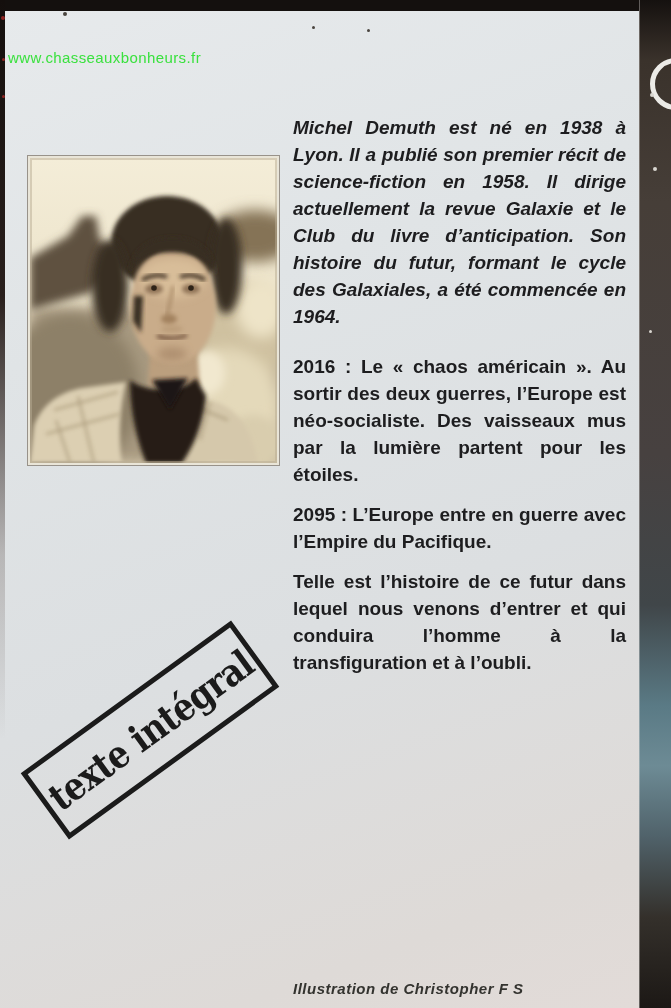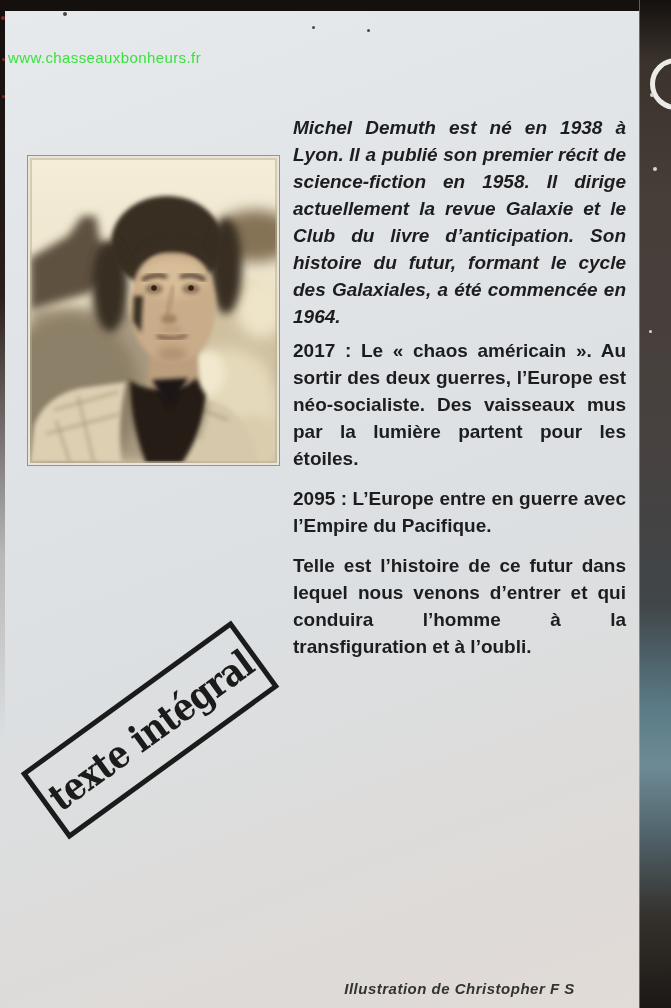--- a/index.html
+++ b/index.html
@@ -65,25 +65,25 @@
   }
   .stamp span { display:inline-block; font-size:38px; letter-spacing:-1px; transform:scaleX(.88); }
 
   
   .text-col { position:absolute; left:293px; top:114px; width:333px; }
   .text-col p {
     margin:0 0 13px 0;
     font-size:19px; line-height:27px; font-weight:bold; color:#1d1d1f;
     text-align:justify; hyphens:auto; -webkit-hyphens:auto;
   }
-  .text-col p.bio { font-style:italic; margin-bottom:7px; }
+  .text-col p.bio { font-style:italic; margin-bottom:23px; }
 
   .credit {
     position:absolute; left:293px; top:980px; width:333px;
-    text-align:center; font-size:15px; font-style:italic; font-weight:bold;
+    text-align:left; font-size:15px; font-style:italic; font-weight:bold;
     color:#33332f; letter-spacing:.5px;
   }
 </style>
 </head>
 <body>
 
 <div class="page">
 
   <div class="cover"></div>
   <div class="top-bar"></div>
@@ -165,20 +165,20 @@
       <rect x="1" y="1" width="245" height="303" fill="none" stroke="#b8ac94" stroke-width="2" opacity="0.5"></rect>
     </svg>
   </div>
 
   <div class="stamp">
     <span>texte intégral</span>
   </div>
 
   <div class="text-col">
     <p class="bio">Michel Demuth est né en 1938 à Lyon. Il a publié son premier récit de science-fiction en 1958. Il dirige actuellement la revue Galaxie et le Club du livre d’anticipation. Son histoire du futur, formant le cycle des Galaxiales, a été commencée en 1964.</p>
-    <p>2017 : Le « chaos américain ». Au sortir des deux guerres, l’Europe est néo-socialiste. Des vaisseaux mus par la lumière partent pour les étoiles.</p>
+    <p>2016 : Le « chaos américain ». Au sortir des deux guerres, l’Europe est néo-socialiste. Des vaisseaux mus par la lumière partent pour les étoiles.</p>
     <p>2095 : L’Europe entre en guerre avec l’Empire du Pacifique.</p>
     <p>Telle est l’histoire de ce futur dans lequel nous venons d’entrer et qui conduira l’homme à la transfiguration et à l’oubli.</p>
   </div>
 
   <div class="credit">Illustration de Christopher F S</div>
 
 </div>
 
 </body></html>

